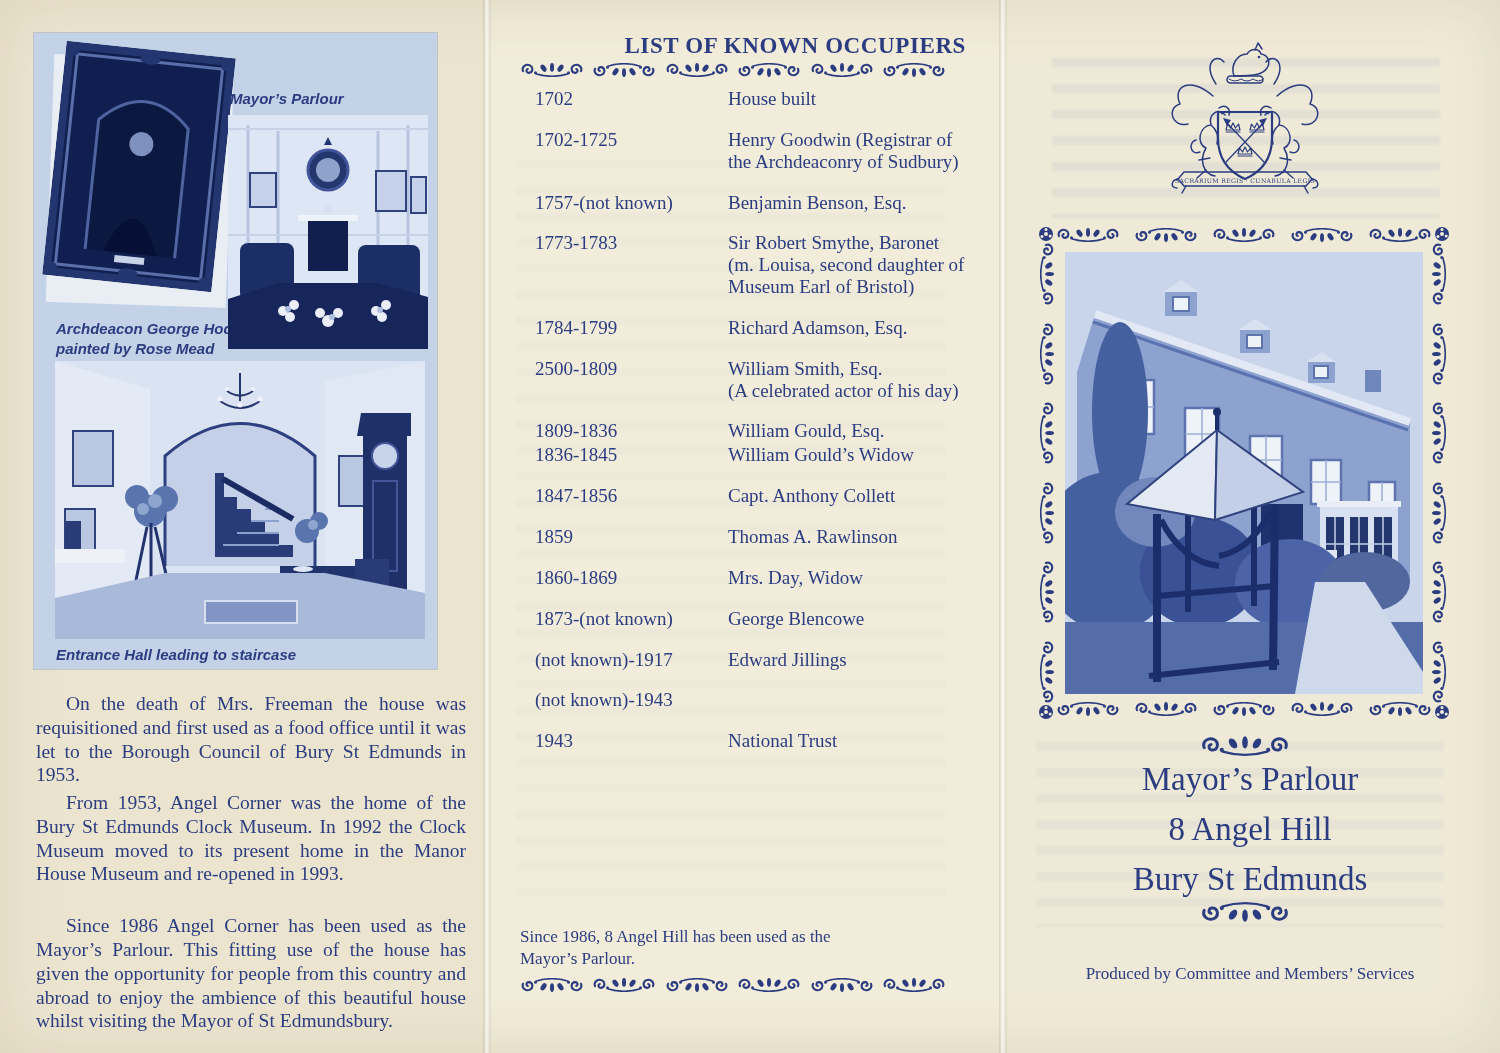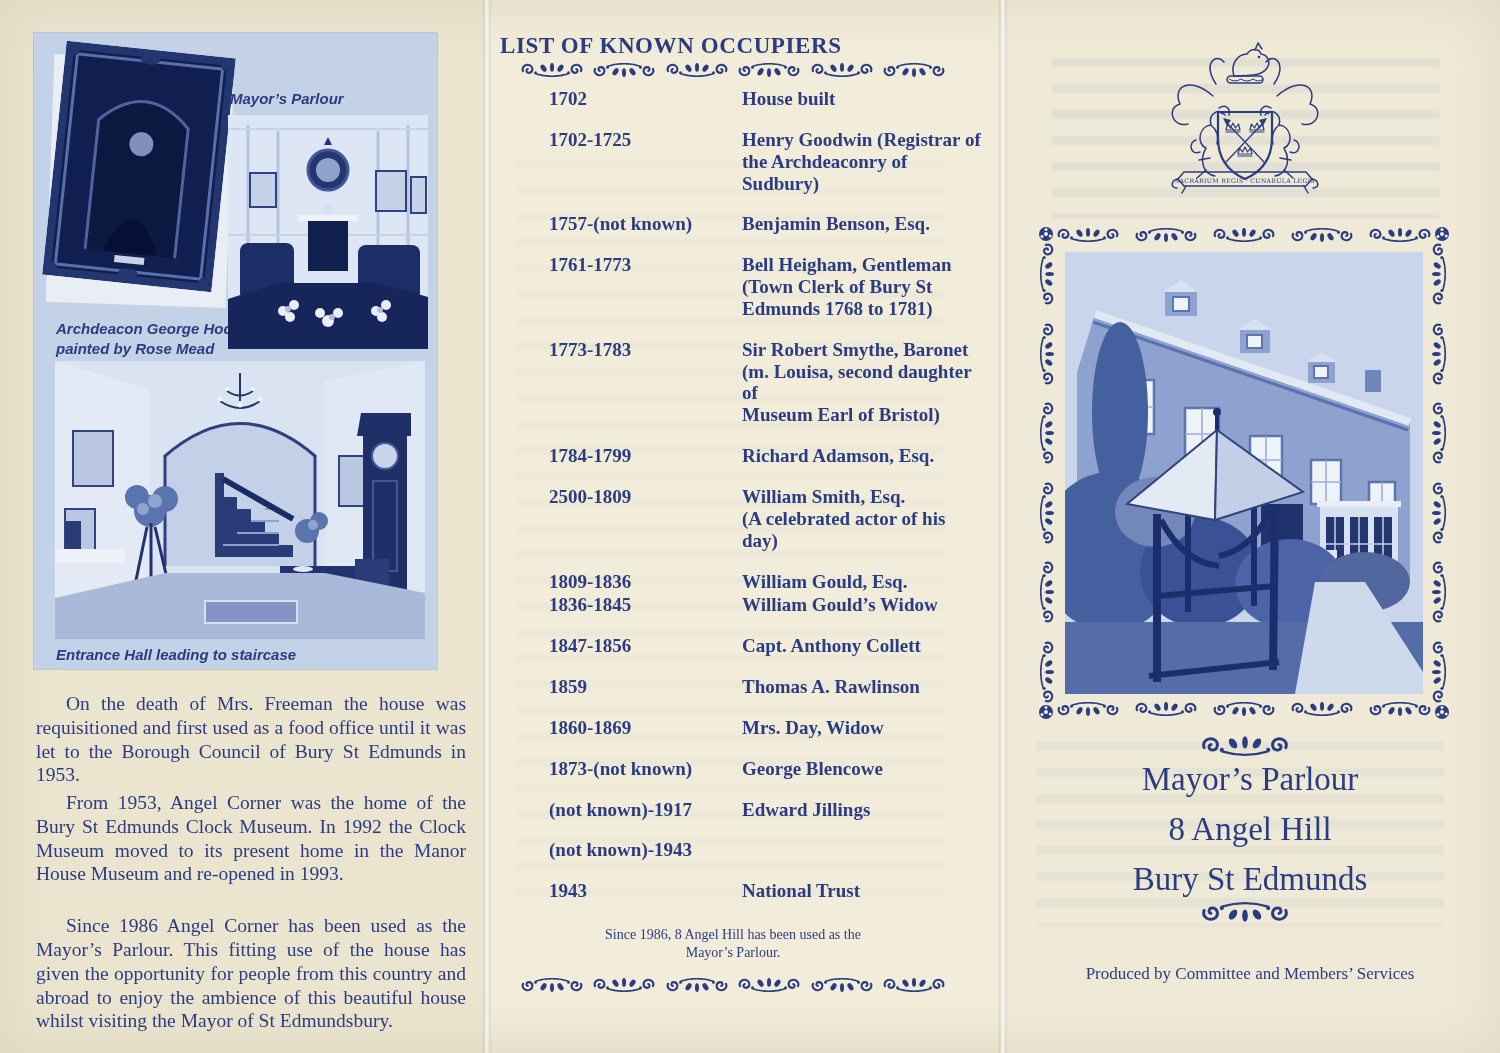--- a/index.html
+++ b/index.html
@@ -37,34 +37,34 @@
   .cap.c-parlour{left:196px;top:56px;}
   .cap.c-hall{left:22px;top:612px;width:330px;}
 
   .body-text{position:absolute;left:36px;top:692px;width:430px;color:var(--ink);
              font-size:19.5px;line-height:1.22;text-align:justify;}
   .body-text p{text-indent:30px;}
   .body-text p + p{margin-top:4px;}
   .body-text p.gap{margin-top:28px;}
 
   
-  .list-title{position:absolute;left:500px;top:33px;width:466px;text-align:left;color:var(--ink);
+  .list-title{position:absolute;left:500px;top:33px;width:466px;text-align:right;color:var(--ink);
               font-size:23px;font-weight:bold;letter-spacing:.6px;}
   .divider{position:absolute;display:flex;justify-content:space-between;align-items:center;height:16px;}
   .divider.top{left:520px;top:62px;width:426px;}
   .divider.bottom{left:520px;top:977px;width:426px;}
   .divider svg{width:64px;height:14px;}
   .flip{transform:scaleY(-1);}
-  .occupiers{position:absolute;left:549px;top:88px;width:436px;color:var(--ink);font-weight:bold;}
+  .occupiers{position:absolute;left:535px;top:88px;width:436px;color:var(--ink);}
   .row{display:flex;font-size:19px;line-height:1.15;margin-bottom:19px;}
   .row.tight{margin-bottom:2px;}
   .dates{width:160px;flex:none;}
   .who{white-space:pre-line;width:276px;margin-left:33px;}
-  .mid-footer{position:absolute;left:520px;top:926px;width:426px;text-align:center;color:var(--ink);
-              font-size:14px;line-height:1.3;white-space:pre-line;}
+  .mid-footer{position:absolute;left:520px;top:926px;width:426px;color:var(--ink);
+              font-size:17px;line-height:1.3;white-space:pre-line;}
 
   
   .crest{position:absolute;left:1120px;top:24px;width:250px;height:200px;}
   .crest svg{width:100%;height:100%;}
   .frame{position:absolute;left:1040px;top:228px;width:408px;height:490px;}
   .f-strip{position:absolute;display:flex;justify-content:space-between;}
   .f-top{left:16px;right:16px;top:0;height:16px;}
   .f-bot{left:16px;right:16px;bottom:0;height:16px;}
   .f-side{top:18px;bottom:18px;width:16px;flex-direction:column;}
   .f-left{left:0;} .f-right{right:0;}
@@ -276,26 +276,20 @@
           <span class="who">House built</span>
         </div>
       <div class="row">
           <span class="dates">1702-1725</span>
           <span class="who">Henry Goodwin (Registrar of
 the Archdeaconry of Sudbury)</span>
         </div>
       <div class="row">
           <span class="dates">1757-(not known)</span>
           <span class="who">Benjamin Benson, Esq.</span>
-        </div>
-      <div class="row">
-          <span class="dates">1761-1773</span>
-          <span class="who">Bell Heigham, Gentleman
-(Town Clerk of Bury St
-Edmunds 1768 to 1781)</span>
         </div>
       <div class="row">
           <span class="dates">1773-1783</span>
           <span class="who">Sir Robert Smythe, Baronet
 (m. Louisa, second daughter of
 Museum Earl of Bristol)</span>
         </div>
       <div class="row">
           <span class="dates">1784-1799</span>
           <span class="who">Richard Adamson, Esq.</span>

